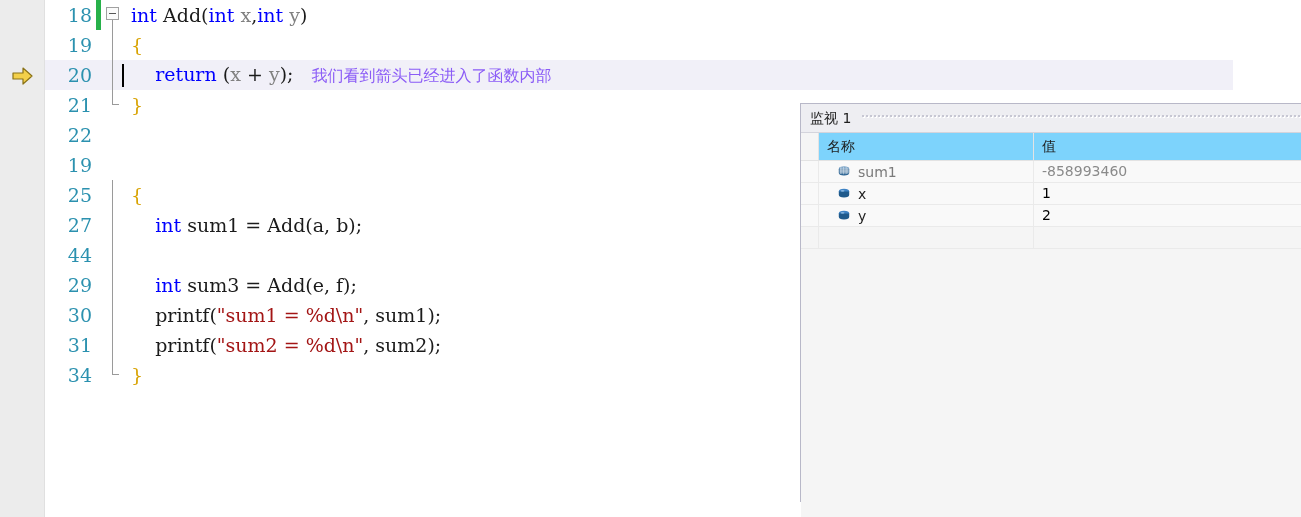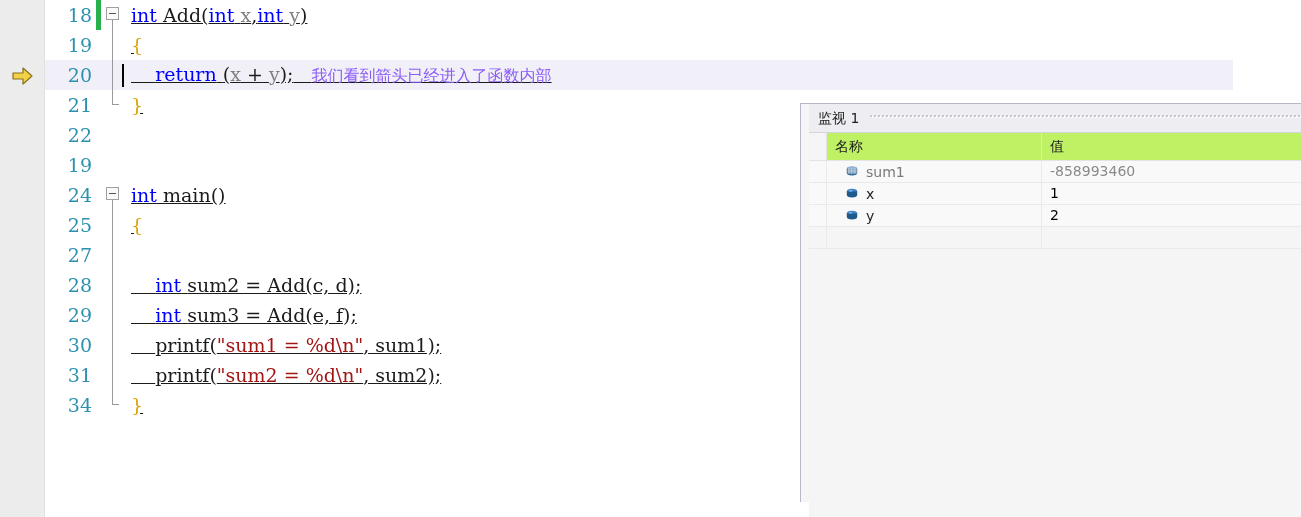--- a/index.html
+++ b/index.html
@@ -105,21 +105,20 @@
   .fold-line.end::after {
     content: "";
     position: absolute;
     left: 0; top: 14px;
     width: 7px; height: 1px;
     background: #9a9a9a;
   }
   .codetext {
     flex: 1;
     padding-left: 4px;
-    text-decoration: underline;
   }
 
   
   .kw   { color: #0000ff; }
   .str  { color: #a31515; }
   .gray { color: #808080; }
   .brace{ color: #d8a200; }
   .plain{ color: #1b1b1b; }
   .note { color: #8b5cf6; font-family: "DejaVu Sans", sans-serif; font-size: 16px; }
 
@@ -133,21 +132,20 @@
   
   #watch {
     position: absolute;
     left: 800px; top: 103px;
     width: 501px; height: 399px;
     background: #f5f5f5;
     border-left: 1px solid #b8b8c8;
     border-top: 1px solid #b8b8c8;
     box-sizing: border-box;
     font-family: "DejaVu Sans", sans-serif;
-    padding-left: 8px;
   }
   .watch-tabrow {
     height: 28px;
     background: #eeeef2;
     display: flex;
     align-items: center;
     border-bottom: 1px solid #d4d4dc;
   }
   .watch-tab {
     padding: 0 10px 0 9px;
@@ -163,21 +161,21 @@
     background-image:
       radial-gradient(#c7c7d3 0.8px, transparent 0.9px),
       radial-gradient(#ffffff 0.8px, transparent 0.9px);
     background-size: 4px 4px, 4px 4px;
     background-position: 0 10px, 1px 11px;
     background-repeat: repeat-x, repeat-x;
   }
   .watch-head {
     height: 27px;
     display: flex;
-    background: #bef264;
+    background: #7dd3fc;
     border-bottom: 1px solid #e3e3e3;
   }
   .wh-spacer {
     width: 17px;
     border-right: 1px solid #e3e3e3;
     background: #f5f5f5;
   }
   .wh-cell {
     font-size: 14px;
     color: #1e1e1e;
@@ -286,55 +284,46 @@
       <span class="codetext"></span>
     </div>
 
     <div class="code-line">
       <span class="lnum">19</span>
       <span class="changebar"></span>
       <span class="gutter-fold"></span>
       <span class="codetext"></span>
     </div>
 
-    <div class="code-line">
-      <span class="lnum">24</span>
-      <span class="changebar"></span>
-      <span class="gutter-fold">
-        <span class="fold-box"></span>
-        <span class="fold-line start"></span>
-      </span>
-      <span class="codetext"><span class="kw">int</span> <span class="plain">main()</span></span>
-    </div>
 
     <div class="code-line">
       <span class="lnum">25</span>
       <span class="changebar"></span>
       <span class="gutter-fold">
         <span class="fold-line"></span>
       </span>
       <span class="codetext"><span class="brace">{</span></span>
     </div>
 
 
     <div class="code-line">
       <span class="lnum">27</span>
       <span class="changebar"></span>
       <span class="gutter-fold">
         <span class="fold-line"></span>
       </span>
-    </div>
-
-    <div class="code-line">
-      <span class="lnum">28</span>
-      <span class="changebar"></span>
-      <span class="gutter-fold">
-        <span class="fold-line"></span>
-      </span>
-      <span class="codetext">    <span class="kw">int</span> <span class="plain">sum2 = Add(c, d);</span></span>
+      <span class="codetext">    <span class="kw">int</span> <span class="plain">sum1 = Add(a, b);</span></span>
+    </div>
+
+    <div class="code-line">
+      <span class="lnum">44</span>
+      <span class="changebar"></span>
+      <span class="gutter-fold">
+        <span class="fold-line"></span>
+      </span>
     </div>
 
     <div class="code-line">
       <span class="lnum">29</span>
       <span class="changebar"></span>
       <span class="gutter-fold">
         <span class="fold-line"></span>
       </span>
       <span class="codetext">    <span class="kw">int</span> <span class="plain">sum3 = Add(e, f);</span></span>
     </div>

